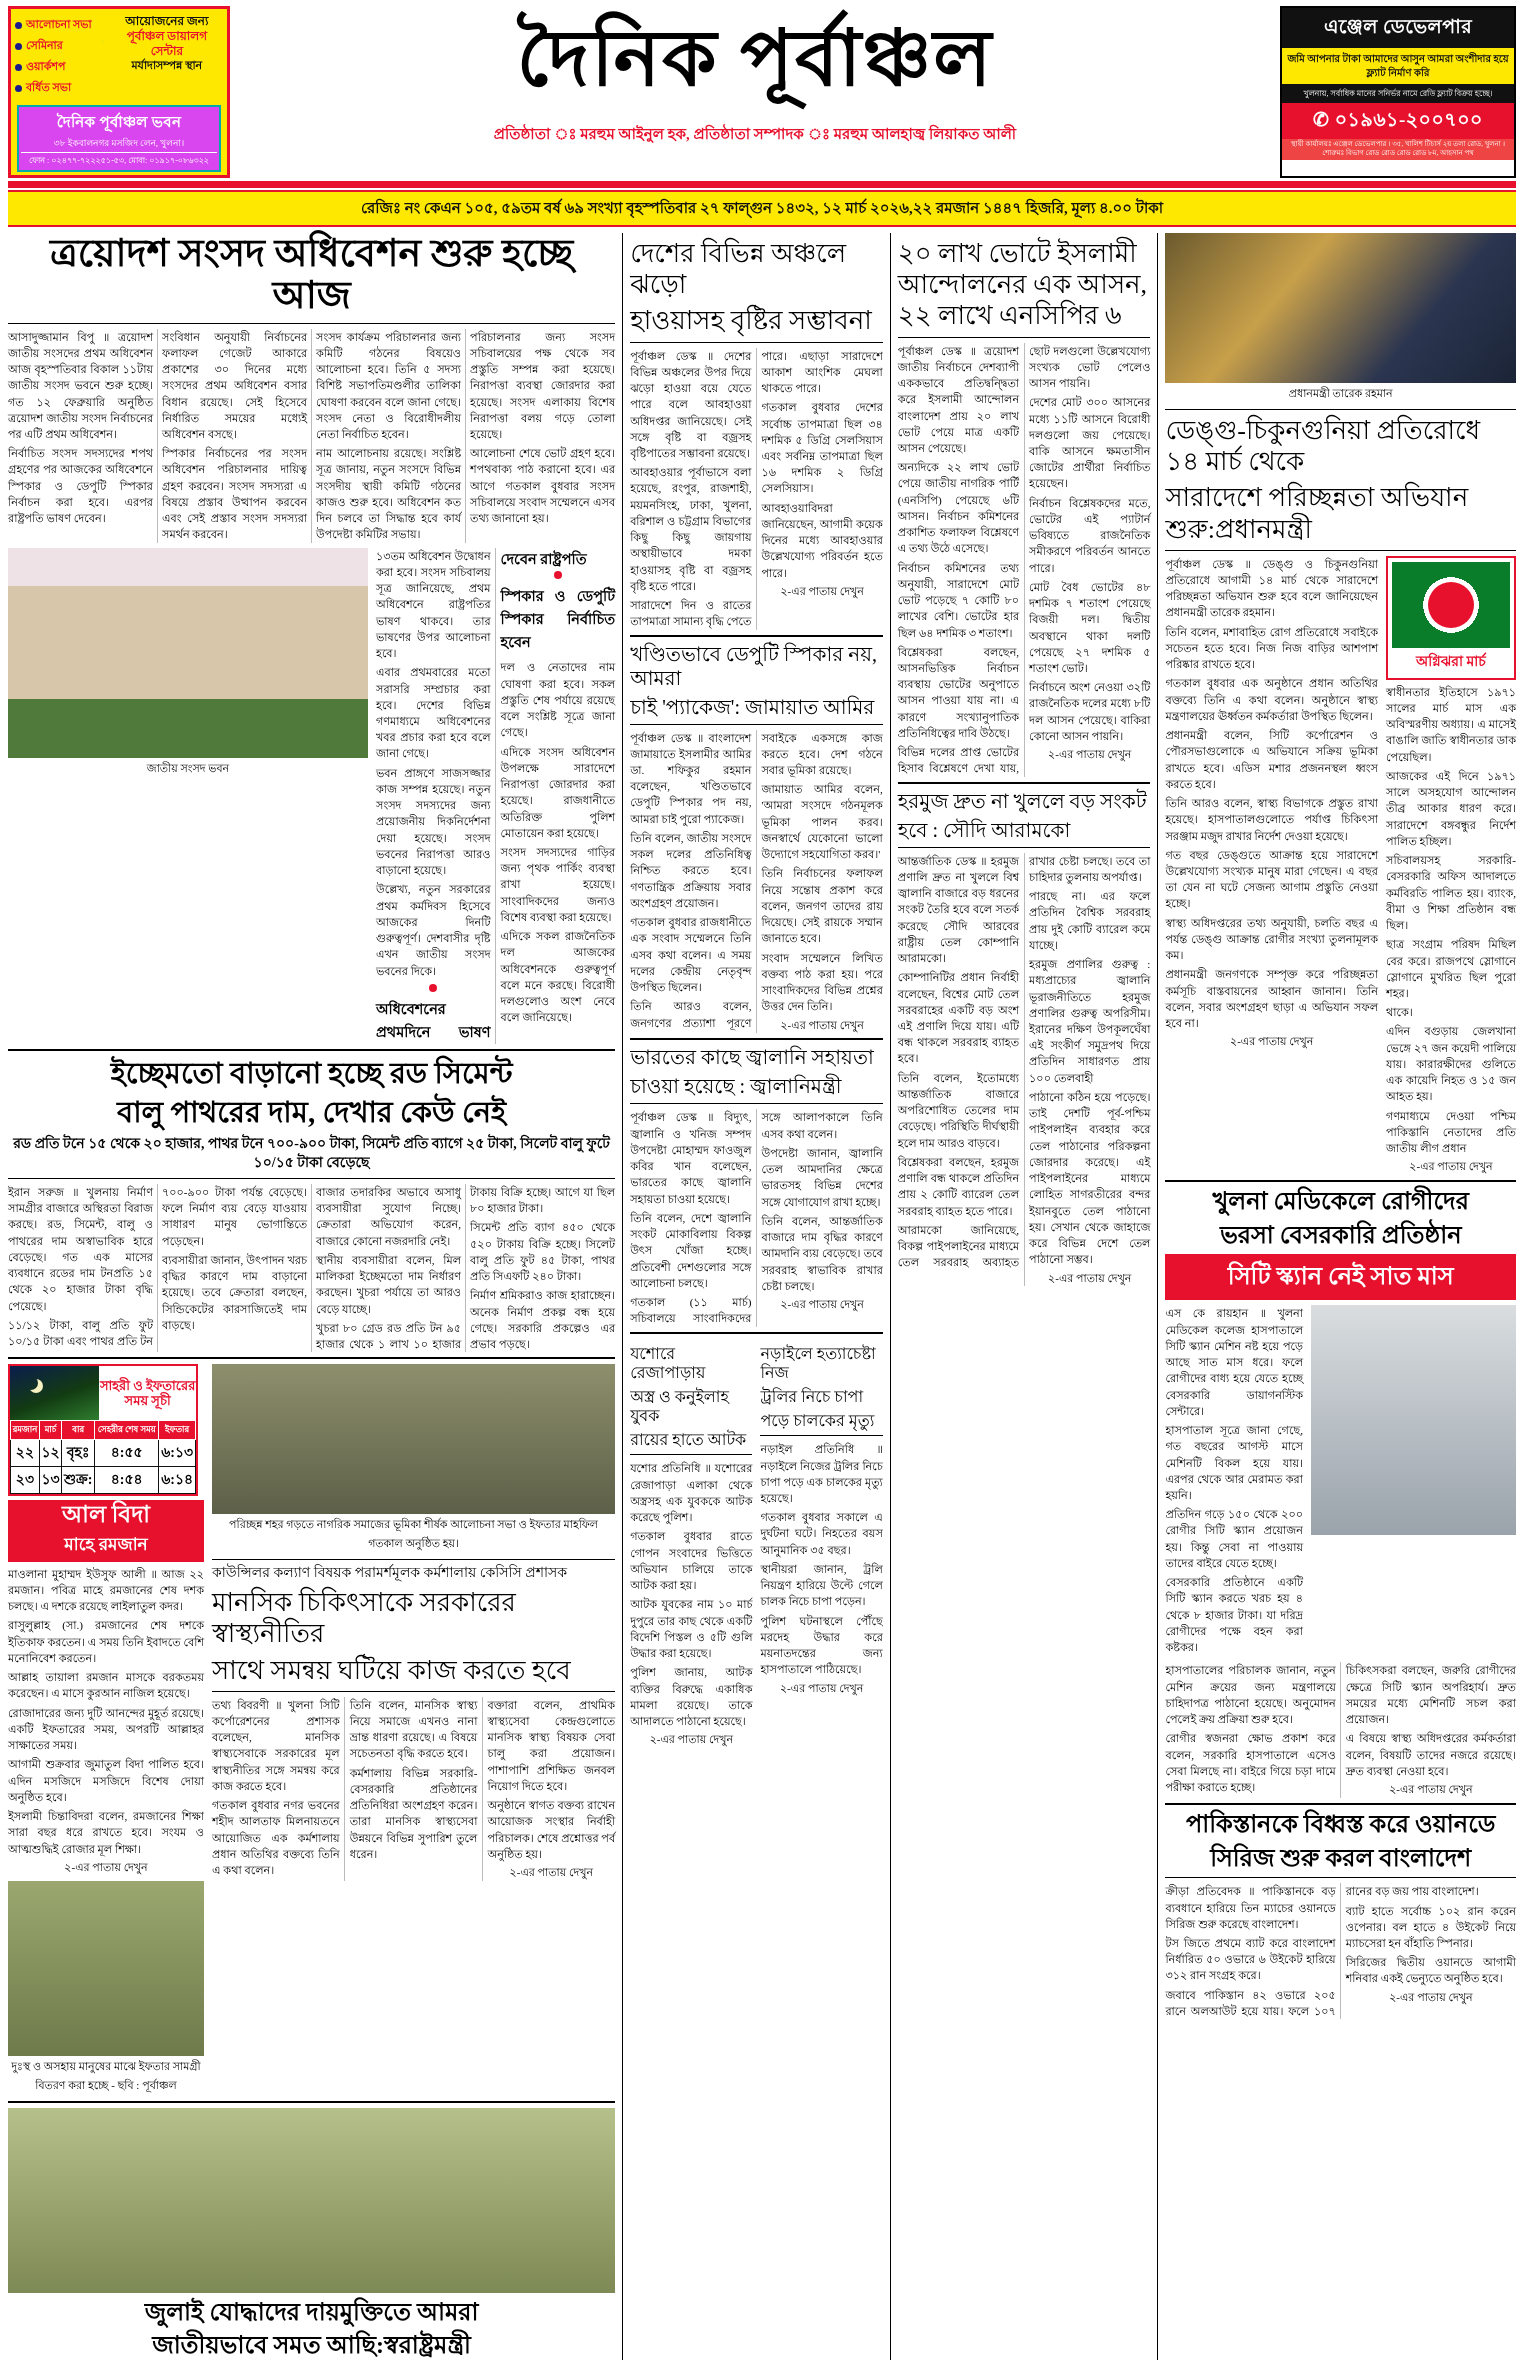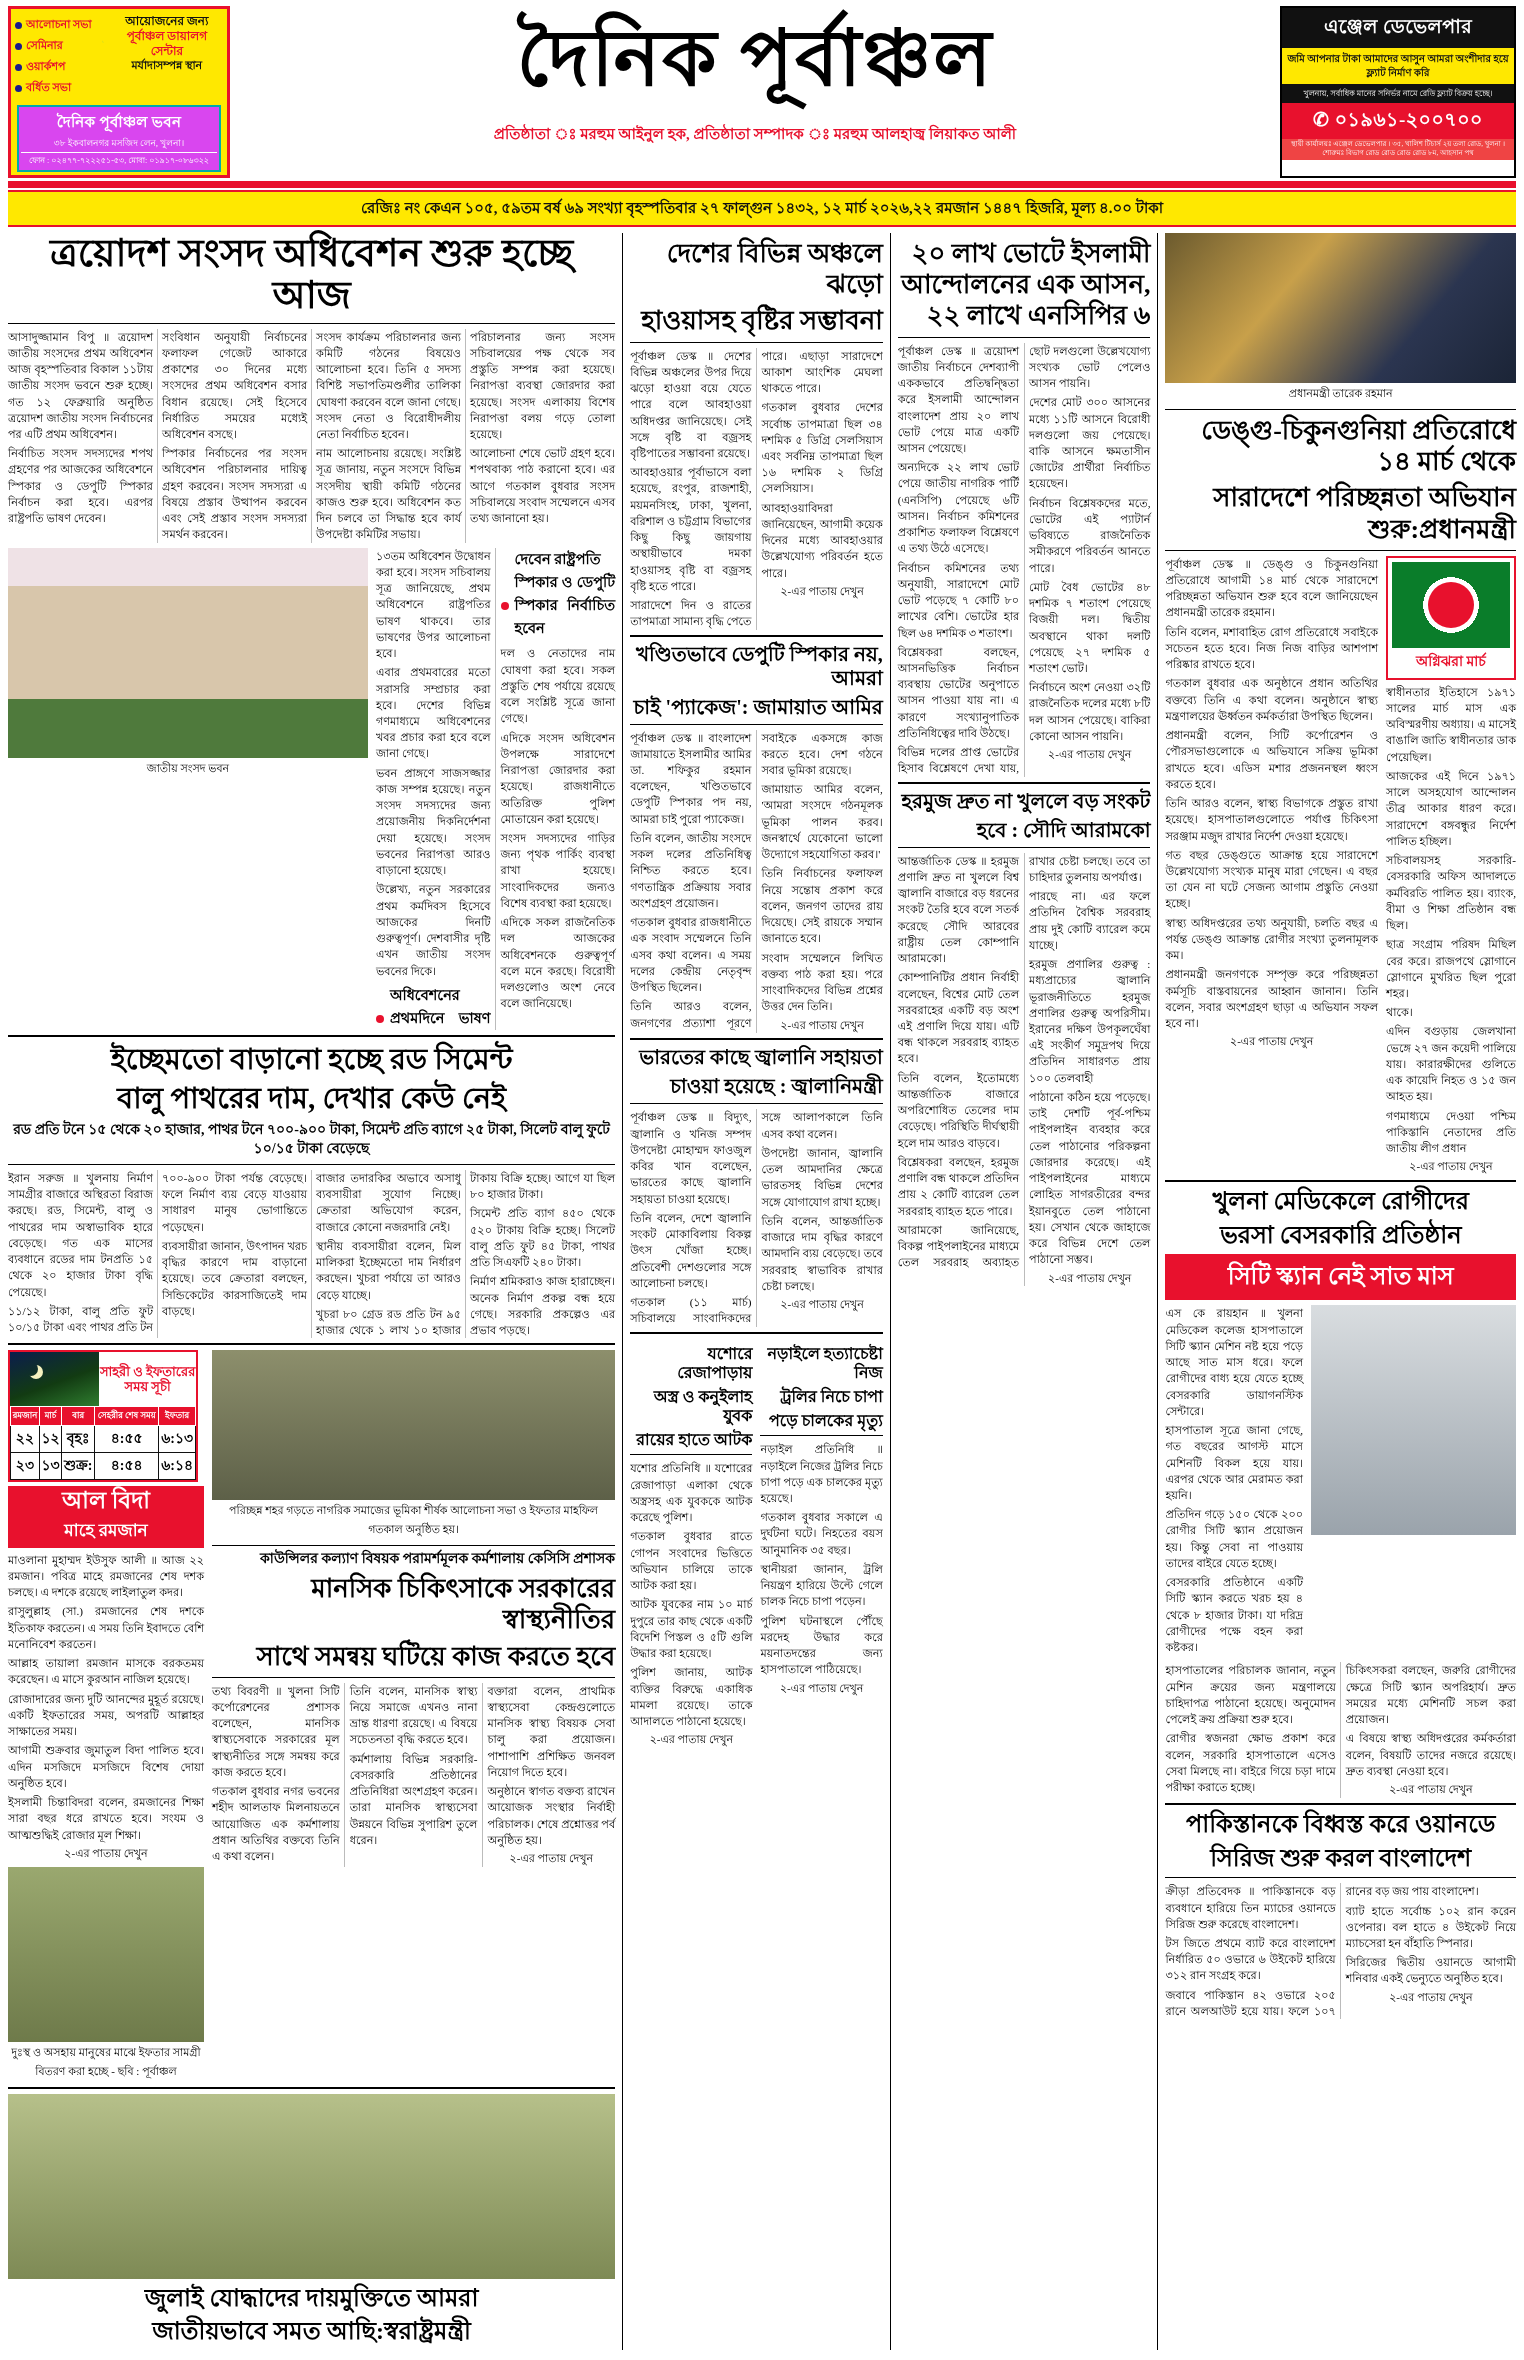--- a/index.html
+++ b/index.html
@@ -70,38 +70,38 @@
   .rule-v { width:1px; background:#000; }
 
   h1.lead {
     font-size:38px; font-weight:900; line-height:1.1; letter-spacing:0px;
     text-align:center; margin-bottom:6px;
   }
   h2.hd {
     font-size:29px; font-weight:900; line-height:1.15; text-align:center; margin:6px 0 4px;
   }
   h2.hd.small { font-size:24px; }
-  h3.hd3 { font-size:20px; font-weight:bold; line-height:1.2; text-align:right; margin:5px 0 4px;}
+  h3.hd3 { font-size:20px; font-weight:normal; line-height:1.2; text-align:left; margin:5px 0 4px;}
   h3.hd3.lg { font-size:26px; }
   .subhd { font-size:14px; font-weight:bold; text-align:center; line-height:1.4; margin-bottom:4px;}
   .hr { border-top:1px solid #000; margin:5px 0; }
   .hr2 { border-top:2px solid #000; margin:5px 0; }
 
   .cols3 { column-count:3; column-gap:10px; column-rule:1px solid #bbb; }
   .cols2 { column-count:2; column-gap:10px; column-rule:1px solid #bbb; }
   .cols4 { column-count:4; column-gap:9px; column-rule:1px solid #bbb; }
   .body-txt { font-size:11.2px; line-height:1.45; text-align:justify; }
   .body-txt p { margin-bottom:3px; }
   .cont { text-align:center; font-size:11px; margin-top:2px; }
 
   .photo { width:100%; background:linear-gradient(#cdbfa8,#b9a98e); display:block; }
   .cap { font-size:11px; text-align:center; margin-top:2px; }
 
   .bullets { margin:5px 0; font-size:14.5px; font-weight:bold; line-height:1.6;}
-  .bullets div { display:flex; gap:6px; align-items:center; justify-content:center;}
+  .bullets div { display:flex; gap:6px; align-items:center; justify-content:center;flex-direction:column;}
   .bdot { width:8px; height:8px; background:#e8112d; border-radius:50%; flex:0 0 auto;}
 
   
   .prayer { border:2px solid #e8112d; width:190px; }
   .prayer-head { display:flex; height:54px;}
   .prayer-img { width:48%; background:linear-gradient(160deg,#0b1d4d,#123b12 55%,#2f7d2f); position:relative;}
   .moon { position:absolute; left:14px; top:10px; width:14px; height:14px; border-radius:50%;
           box-shadow:5px 3px 0 0 #f5f1c0; }
   .prayer-title { flex:1; background:#fff; color:#e8112d; font-weight:bold; font-size:13px;
      display:flex; align-items:center; justify-content:center; text-align:center; line-height:1.2;}

